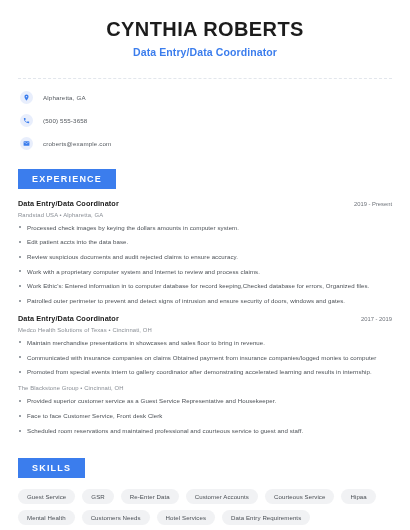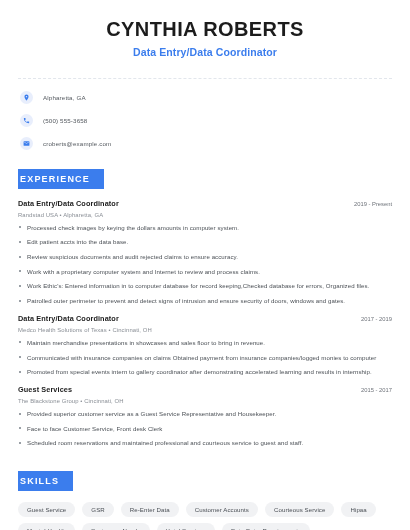--- a/index.html
+++ b/index.html
@@ -76,21 +76,21 @@
   }
 
   
   .section-badge {
     display: inline-block;
     background: #3b7ded;
     color: #ffffff;
     font-size: 9px;
     font-weight: bold;
     letter-spacing: 1.2px;
-    padding: 5px 14px 5px 2px;
+    padding: 5px 14px 5px 14px;
     margin-left: 18px;
   }
 
   .section {
     margin-top: 14px;
   }
   .section-body {
     padding: 10px 18px 0 18px;
   }
 
@@ -231,24 +231,20 @@
         </div>
         <div class="job-company">Medco Health Solutions of Texas • Cincinnati, OH</div>
         <ul class="bullets">
           <li>Maintain merchandise presentations in showcases and sales floor to bring in revenue.</li>
           <li>Communicated with insurance companies on claims Obtained payment from insurance companies/logged monies to computer</li>
           <li>Promoted from special events intern to gallery coordinator after demonstrating accelerated learning and results in internship.</li>
         </ul>
       </div>
 
       <div class="job">
-        <div class="job-head">
-          <span class="job-role">Guest Services</span>
-          <span class="job-dates">2015 - 2017</span>
-        </div>
         <div class="job-company">The Blackstone Group • Cincinnati, OH</div>
         <ul class="bullets">
           <li>Provided superior customer service as a Guest Service Representative and Housekeeper.</li>
           <li>Face to face Customer Service, Front desk Clerk</li>
           <li>Scheduled room reservations and maintained professional and courteous service to guest and staff.</li>
         </ul>
       </div>
 
     </div>
   </div>

